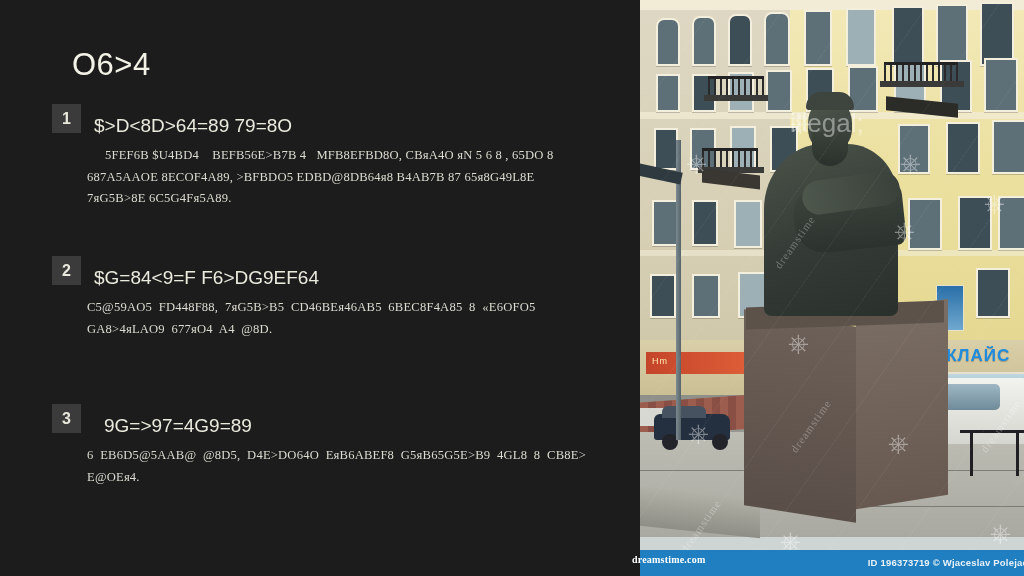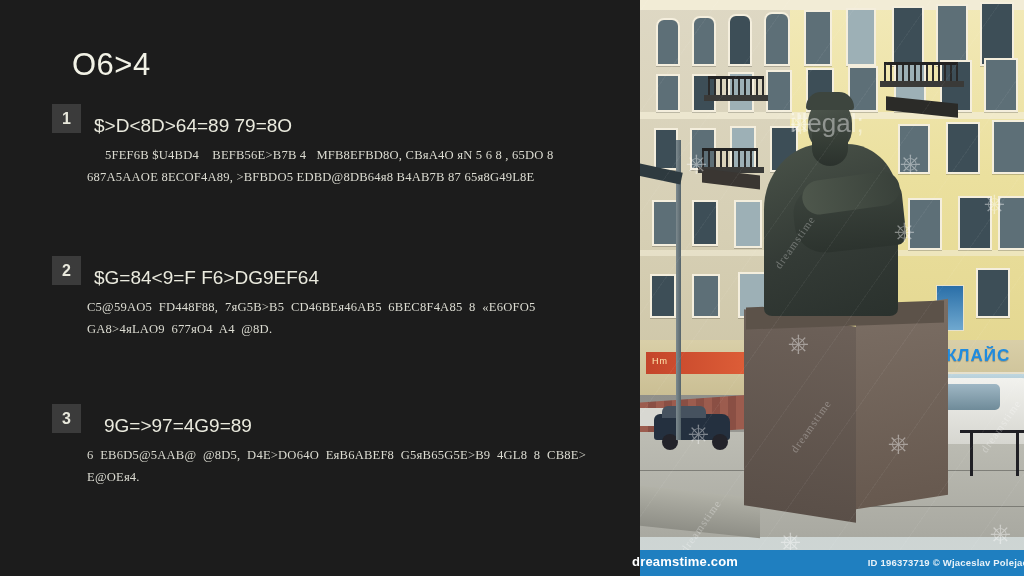--- a/index.html
+++ b/index.html
@@ -245,22 +245,22 @@
       repeating-linear-gradient(-55deg,rgba(255,255,255,.045) 0 1px,rgba(255,255,255,0) 1px 58px);
   }
 
   
   .footer{
     position:absolute;left:640px;bottom:0;width:384px;height:26px;
     background:#1f7fc0;
   }
   .footer-brand{
     position:absolute;left:-8px;top:4px;
-    color:#ffffff;font-family:Liberation Sans, sans-serif;
-    font-size:13px;font-weight:700;letter-spacing:.2px;white-space:nowrap;
+    color:#ffffff;font-family:Liberation Serif, serif;
+    font-size:10px;font-weight:700;letter-spacing:.2px;white-space:nowrap;
   }
   .footer-id{
     position:absolute;right:-4px;top:7px;
     color:#e9f2f8;font-family:"Liberation Sans",sans-serif;
     font-size:9.5px;font-weight:700;letter-spacing:.2px;white-space:nowrap;
   }
 </style>
 </head>
 <body>
 
@@ -271,20 +271,21 @@
     <div class="slide-title">O6&gt;4</div>
 
     <div class="section sec1">
       <div class="sec-head">
         <div class="badge">1</div>
         <div class="sec-title">$&gt;D&lt;8D&gt;64=89 79=8O</div>
       </div>
       <div class="sec-body">
         <span class="ln first">5FEF6B $U4BD4    BEFB56E&gt;B7B 4   MFB8EFBD8O, CBяA4O яN 5 6 8 , 65DO 8</span>
         <span class="ln">687A5AAOE 8ECOF4A89, &gt;BFBDO5 EDBD@8DB64я8 B4AB7B 87 65я8G49L8E</span>
+        <span class="ln">7яG5B&gt;8E 6C5G4Fя5A89.</span>
       </div>
     </div>
 
     <div class="section sec2">
       <div class="sec-head">
         <div class="badge">2</div>
         <div class="sec-title">$G=84&lt;9=F F6&gt;DG9EF64</div>
       </div>
       <div class="sec-body">
         <span class="ln">C5@59AO5  FD448F88,  7яG5B&gt;B5  CD46BEя46AB5  6BEC8F4A85  8  «E6OFO5</span>

